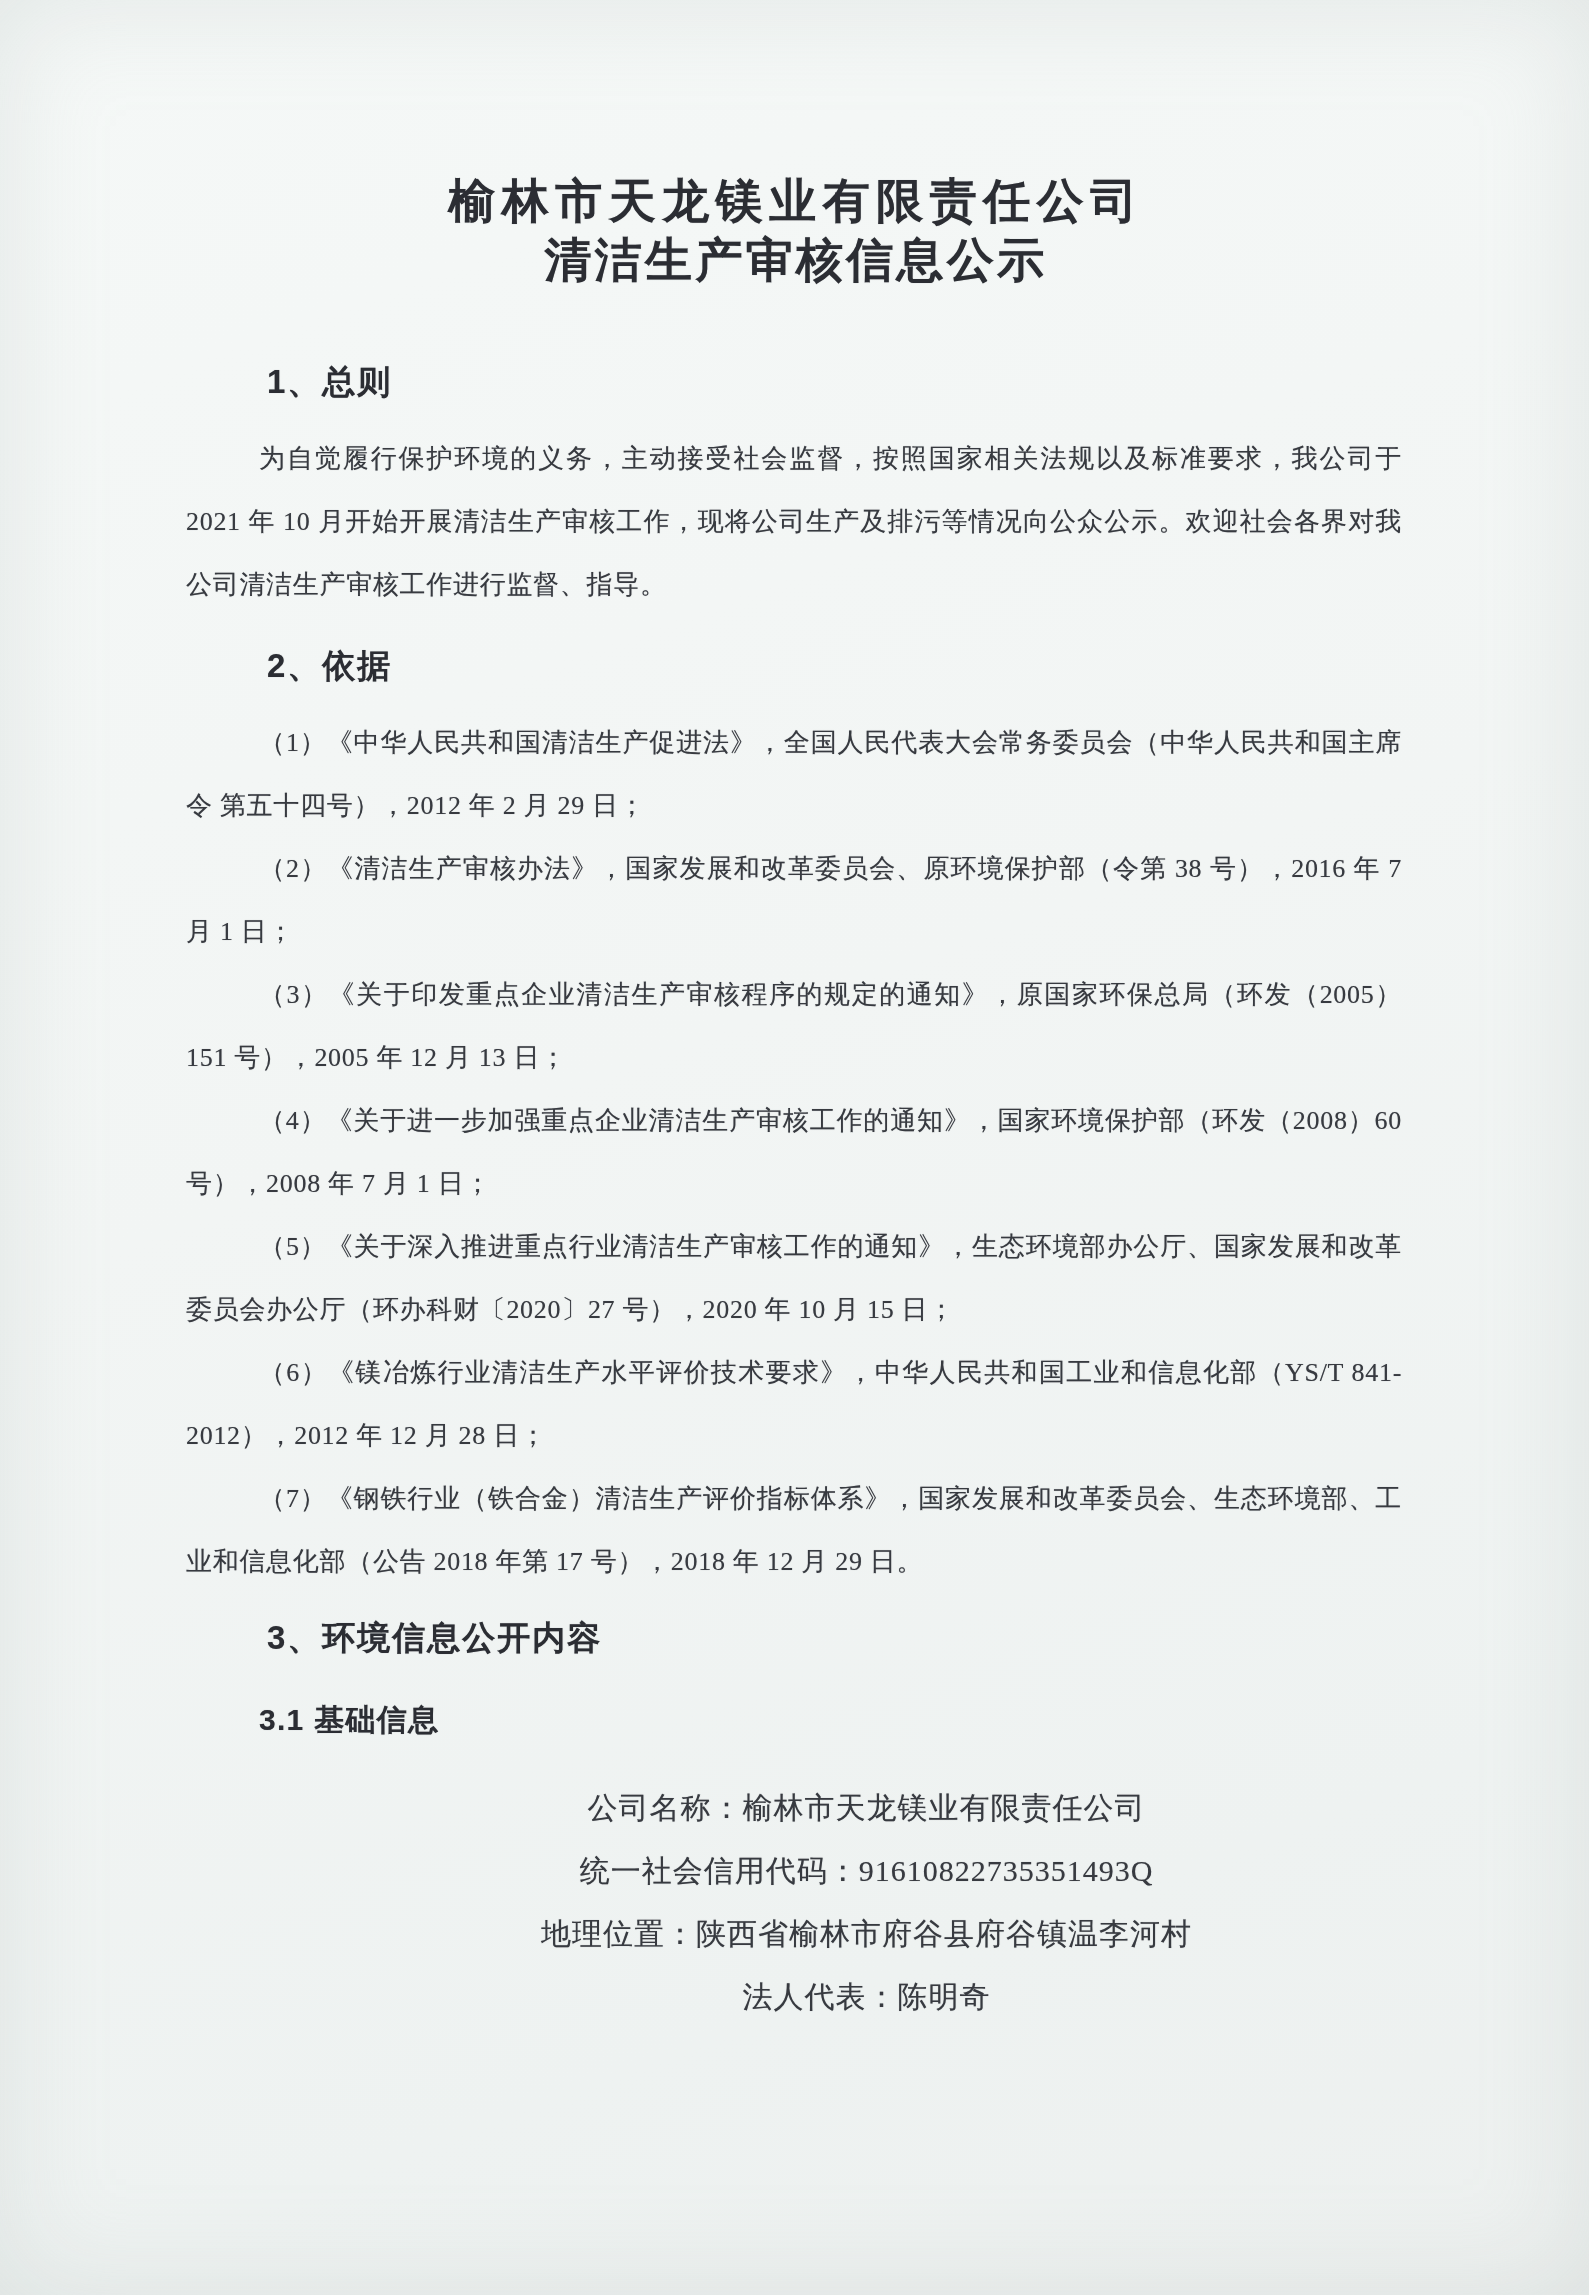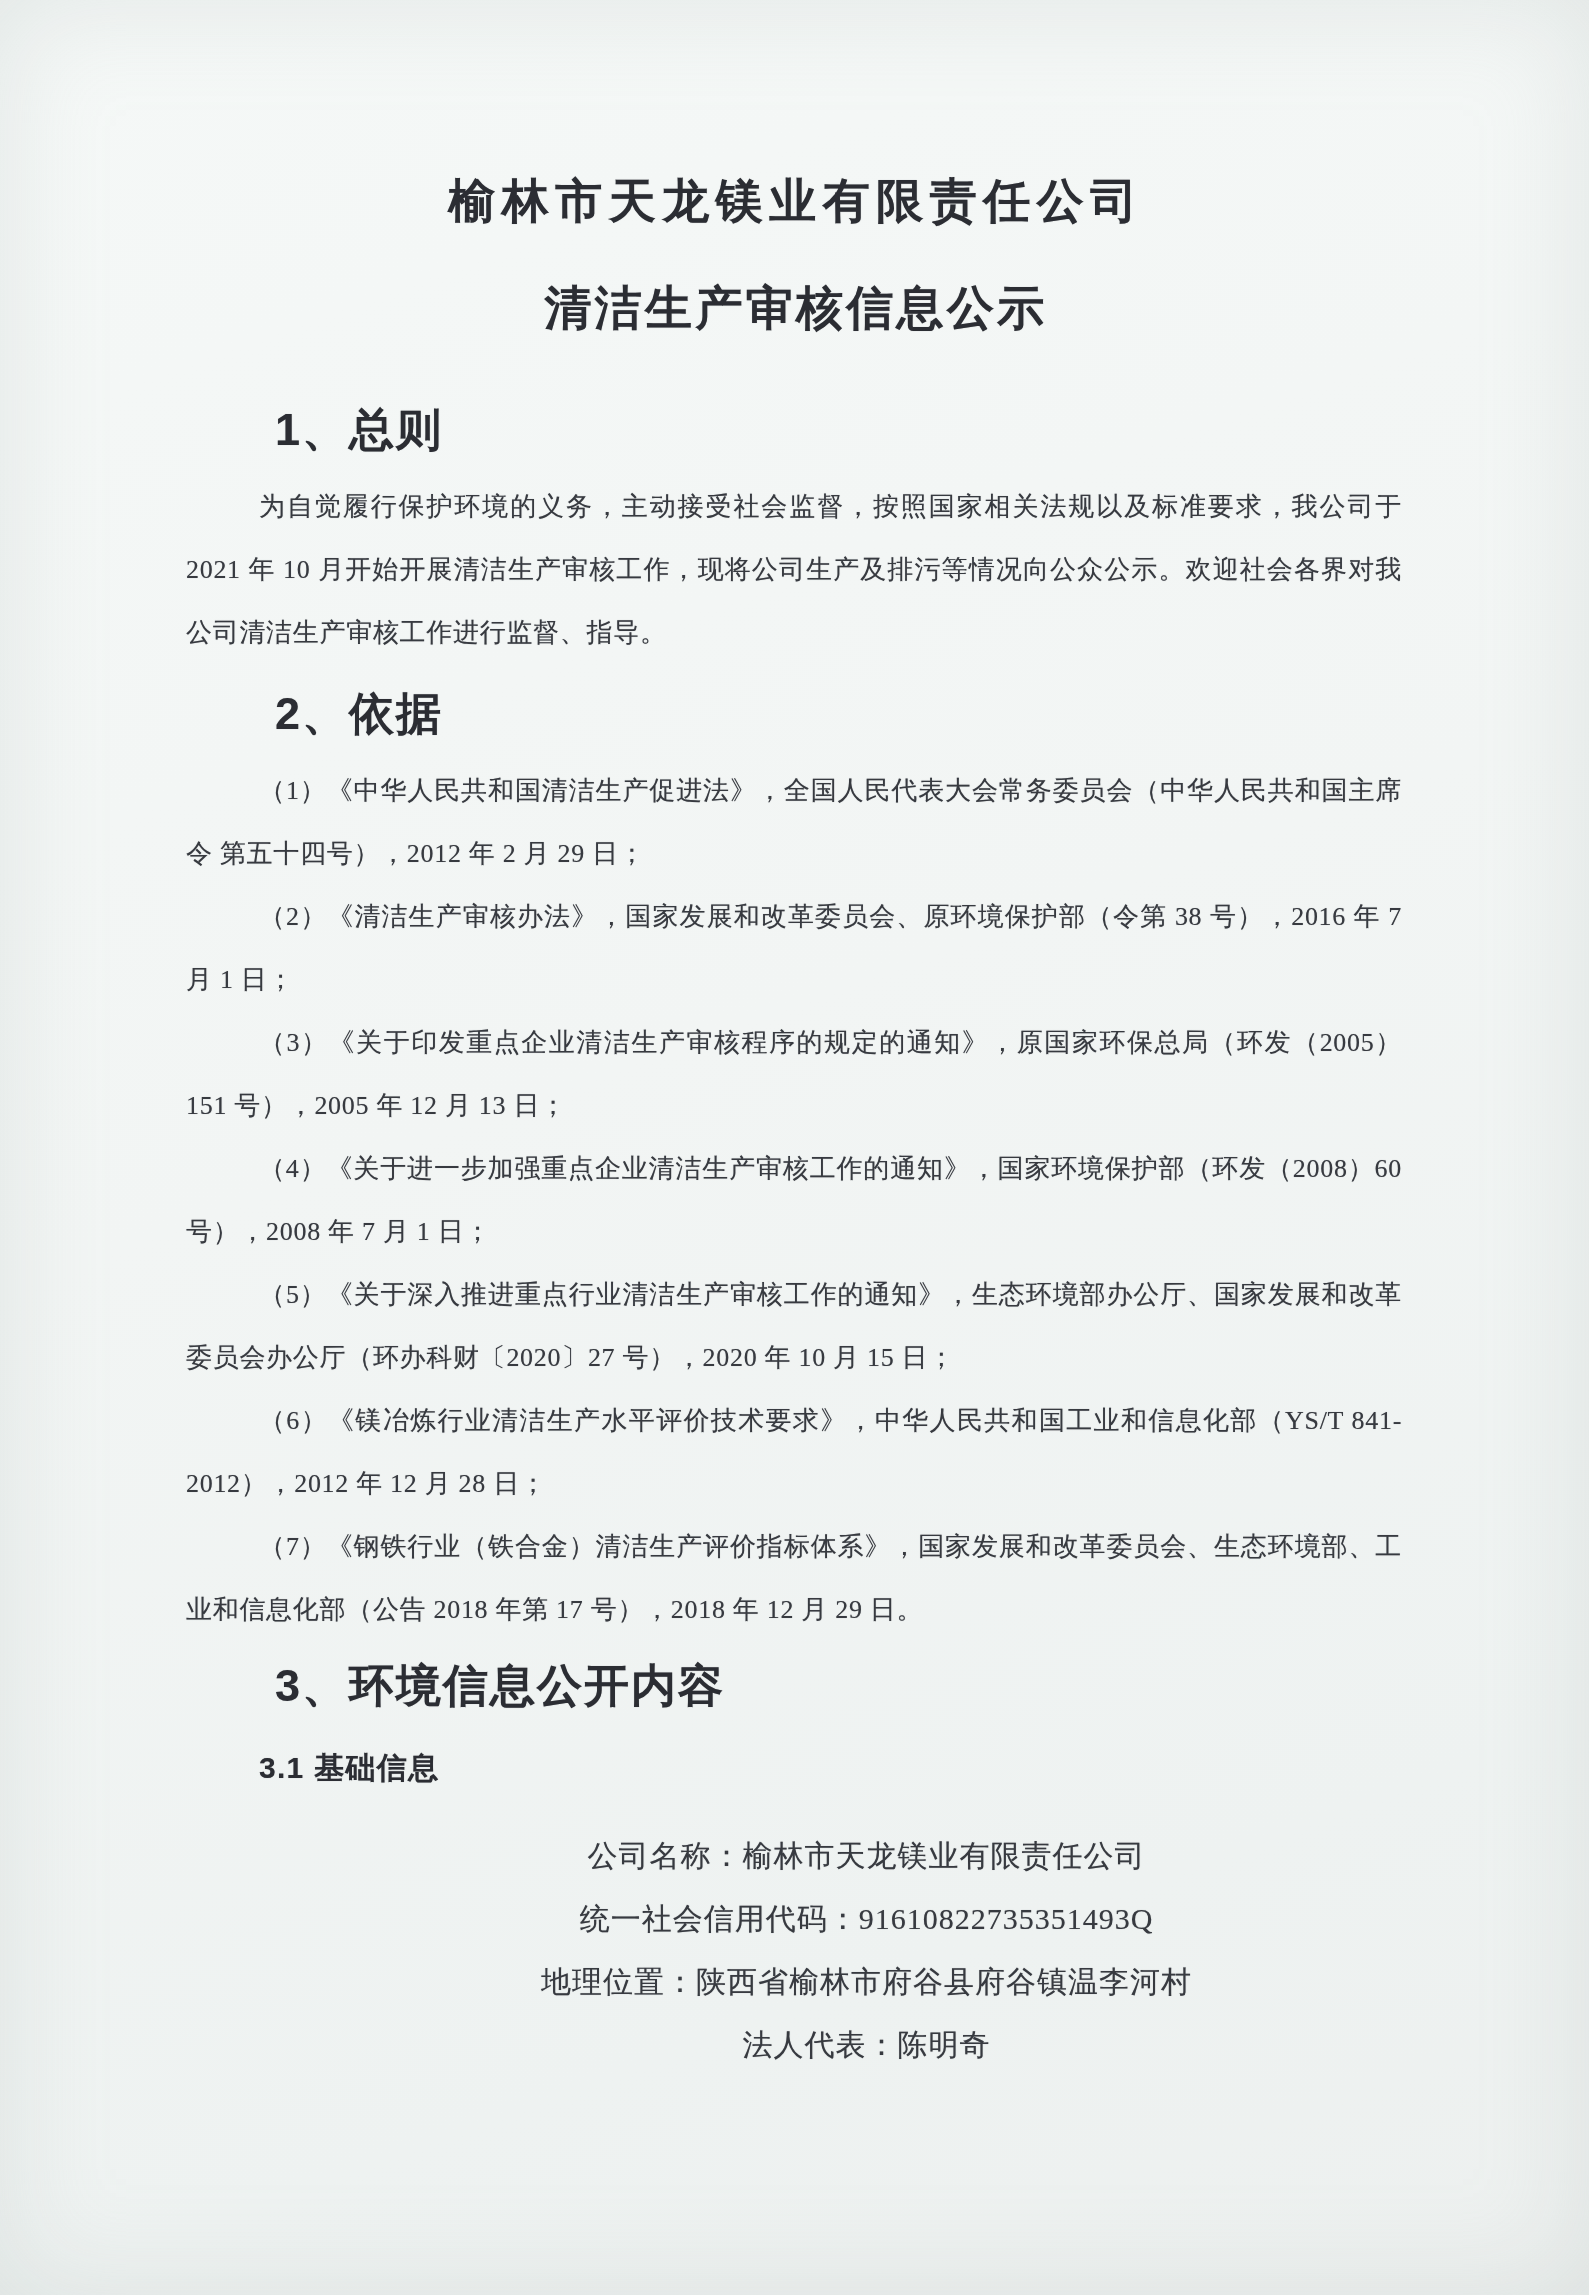--- a/index.html
+++ b/index.html
@@ -26,30 +26,29 @@
     margin: 0;
     text-align: center;
     font-family: "Liberation Sans", "DejaVu Sans", sans-serif;
     font-weight: 700;
     color: #2b2d33;
     font-size: 47px;
     line-height: 59px;
     letter-spacing: 6.5px;
   }
   .doc-title.second {
-    margin-top: 48px;
     letter-spacing: 3.3px;
   }
   .sec-heading {
-    margin: 16px;
+    margin: 8px;
     padding-left: 73px;
     font-family: "Liberation Sans", "DejaVu Sans", sans-serif;
     font-weight: 700;
     color: #2b2d33;
-    font-size: 45px;
+    font-size: 33px;
     line-height: 39px;
     letter-spacing: 2px;
   }
   .sec-heading.s1 { margin-top: 73px; }
   .sec-heading.s2 { margin-top: 30px; }
   .sec-heading.s3 { margin-top: 25px; }
   .sub-heading {
     margin: 42px 0 0 0;
     padding-left: 73px;
     font-family: "Liberation Sans", "DejaVu Sans", sans-serif;

